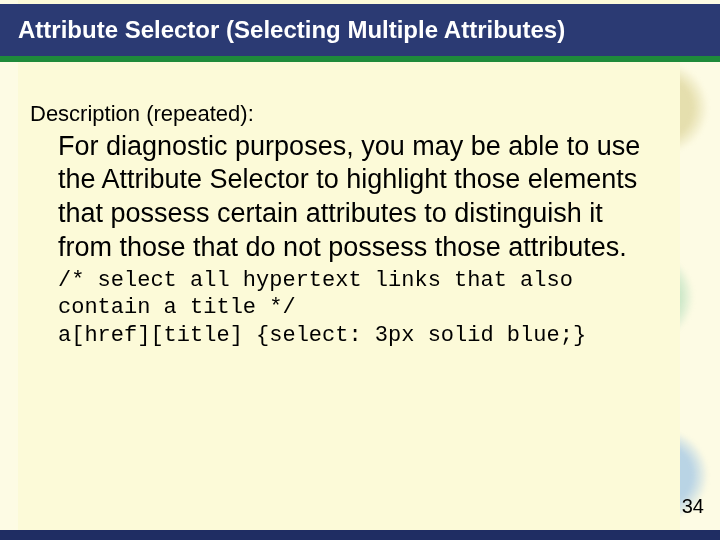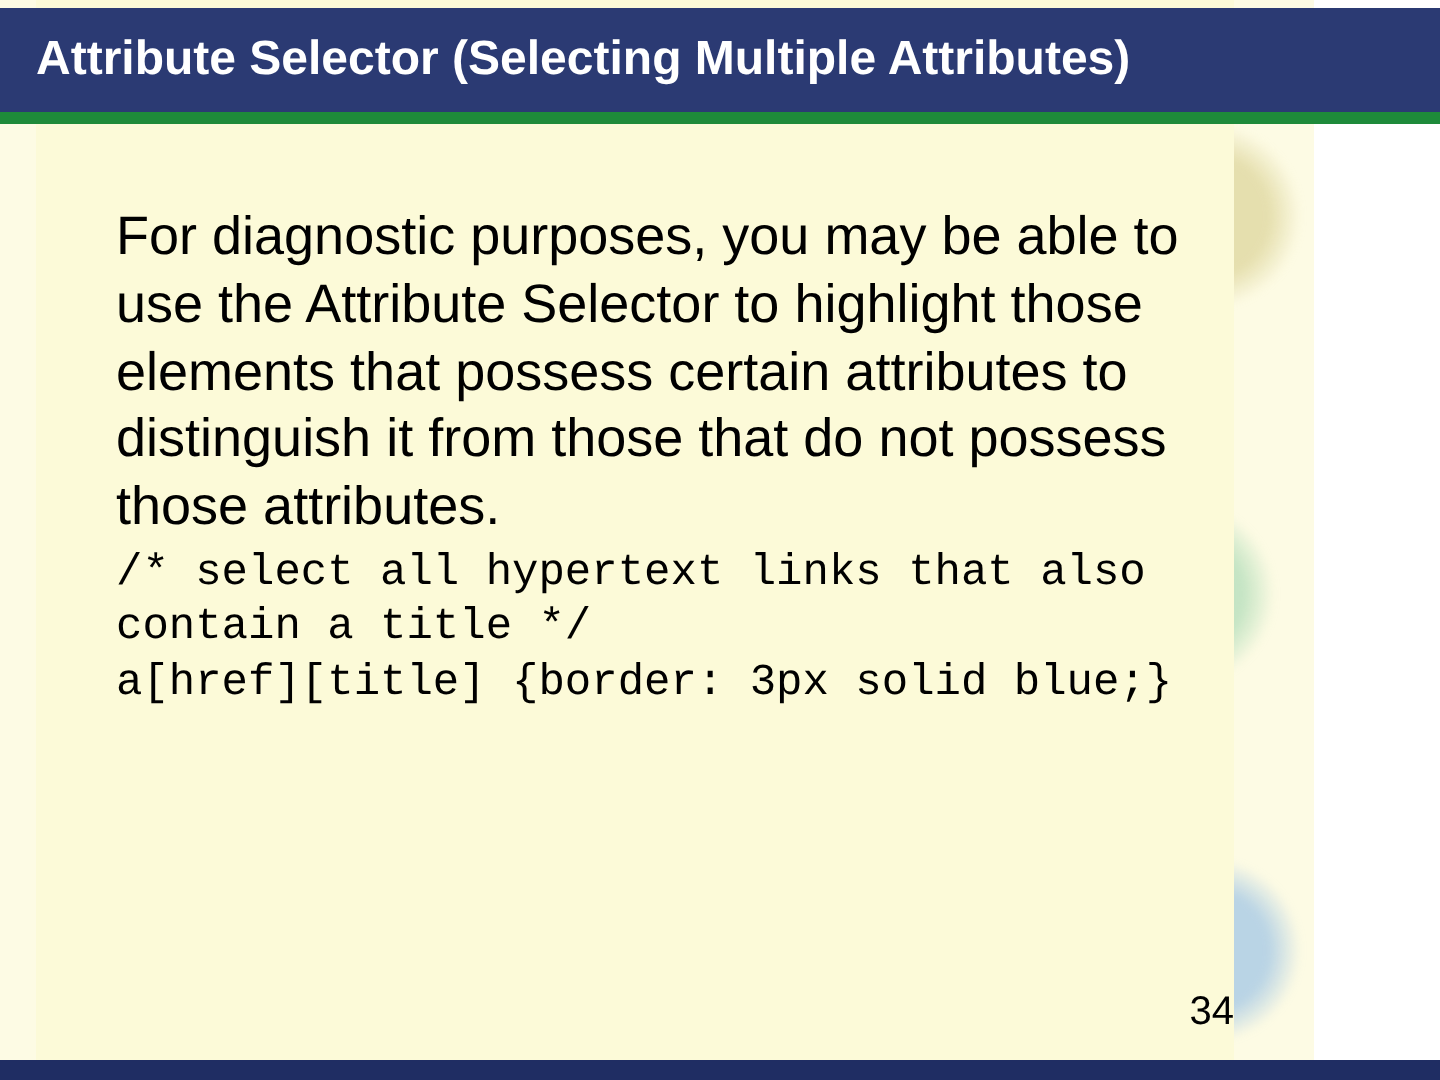--- a/index.html
+++ b/index.html
@@ -5,21 +5,21 @@
   html, body {
     margin: 0;
     padding: 0;
     width: 720px;
     height: 540px;
     overflow: hidden;
     font-family: Arial, Helvetica, sans-serif;
   }
   .stage {
     position: relative;
-    width: 657px;
+    width: 720px;
     height: 540px;
     background: #fdfbe4;
   }
   
   .bg-deco {
     position: absolute;
     inset: 0;
     background:
       radial-gradient(circle at 10% 18%, rgba(120,170,220,0.55) 0 28px, transparent 40px),
       radial-gradient(circle at 10% 50%, rgba(160,210,150,0.55) 0 30px, transparent 44px),
@@ -90,39 +90,40 @@
     font-family: "Courier New", Courier, monospace;
     font-size: 22px;
     line-height: 1.25;
     margin-left: 28px;
     margin-top: 2px;
     white-space: pre-wrap;
     word-wrap: break-word;
   }
   .page-num {
     position: absolute;
-    right: 40px;
+    right: 16px;
     bottom: 22px;
     font-size: 20px;
     color: #000;
   }
 </style>
 </head>
 <body>
 
 <div class="stage">
   <div class="bg-deco"></div>
   <div class="content-bg"></div>
 
   <div class="title-bar">
     <span class="title-text">Attribute Selector (Selecting Multiple Attributes)</span>
   </div>
 
   <div class="body-area">
+    <div class="desc-label">Description (repeated):</div>
     <div class="desc-text">For diagnostic purposes, you may be able to use the Attribute Selector to highlight those elements that possess certain attributes to distinguish it from those that do not possess those attributes.</div>
 
     <div class="code-block"><span>/* select all hypertext links that also contain a title */</span>
-<span>a[href][title] {border: 3px solid blue;}</span></div>
+<span>a[href][title] {select: 3px solid blue;}</span></div>
   </div>
 
   <div class="page-num">34</div>
   <div class="bottom-bar"></div>
 </div>
 
 </body></html>

